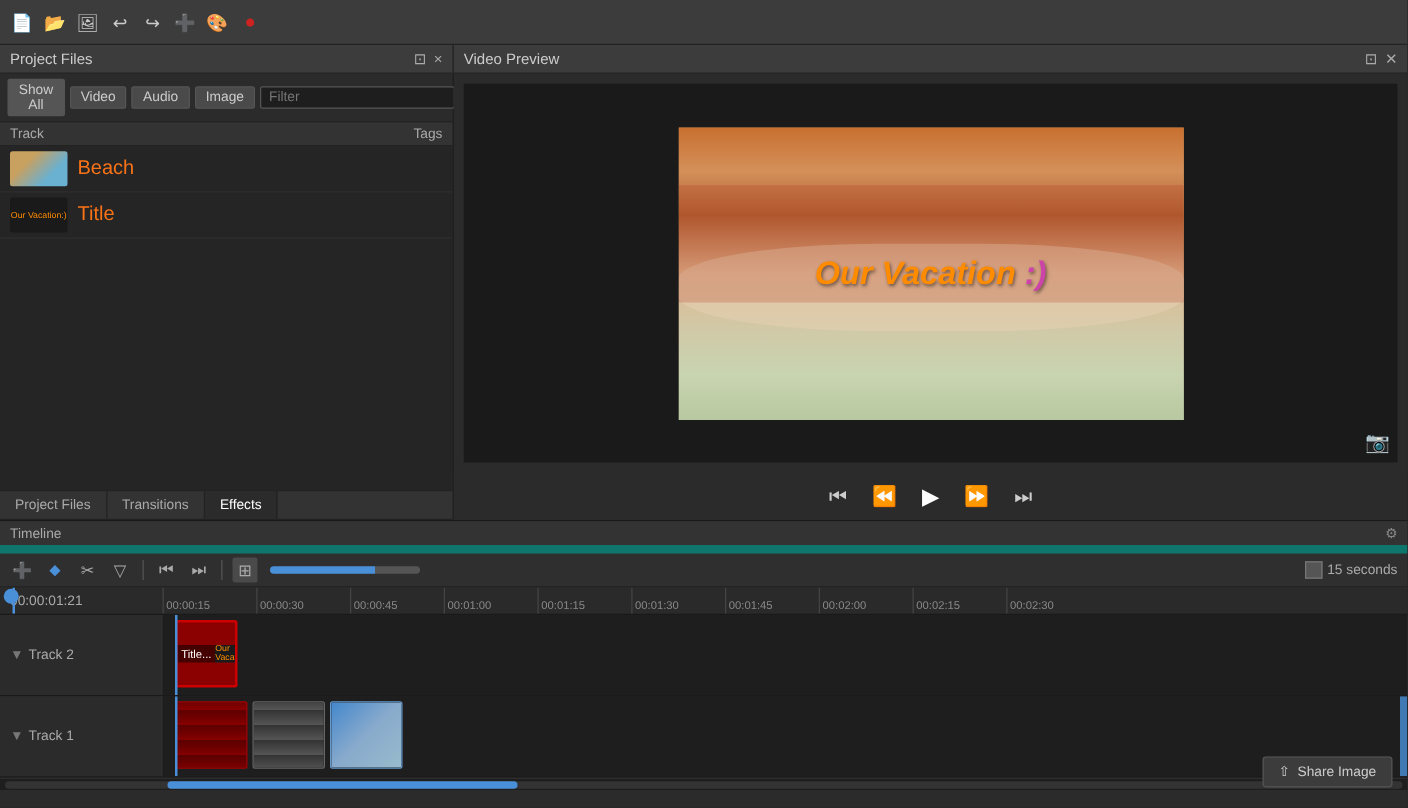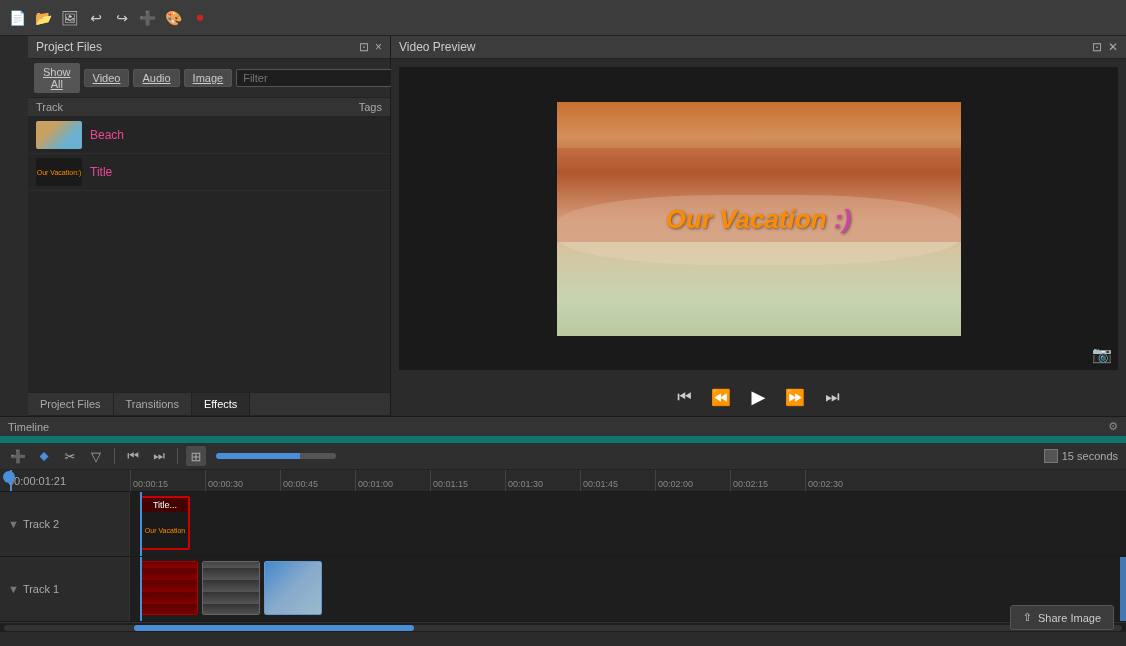--- a/index.html
+++ b/index.html
@@ -40,21 +40,20 @@
       overflow: hidden;
     }
 
     
     #left-panel {
       width: 363px;
       background: #2b2b2b;
       display: flex;
       flex-direction: column;
       border-right: 1px solid #1a1a1a;
-      margin-left: 28px;
     }
 
     #left-panel-header {
       background: #3c3c3c;
       padding: 4px 8px;
       font-size: 12px;
       color: #ccc;
       display: flex;
       align-items: center;
       justify-content: space-between;
@@ -73,21 +72,20 @@
       border-bottom: 1px solid #222;
     }
     .filter-btn {
       padding: 2px 8px;
       background: #4a4a4a;
       border: 1px solid #555;
       color: #ccc;
       border-radius: 2px;
       cursor: pointer;
       font-size: 11px;
-      text-decoration: underline;
     }
     .filter-btn.active {
       background: #555;
     }
     #filter-input {
       flex: 1;
       background: #1e1e1e;
       border: 1px solid #555;
       color: #ccc;
       padding: 2px 6px;
@@ -134,21 +132,21 @@
     }
     .file-thumb-umbrella {
       background: linear-gradient(135deg, #3060a0 40%, #60a0c0 70%);
     }
     .file-thumb-title {
       background: #1a1a1a;
       display: flex; align-items: center; justify-content: center;
       font-size: 7px; color: #ff8c00;
       text-align: center;
     }
-    .file-name { color: #ec4899; font-size: 12px; }
+    .file-name { color: #f97316; font-size: 16px; }
 
     
     #left-tabs {
       display: flex;
       background: #333;
       border-top: 1px solid #222;
       border-bottom: 1px solid #222;
     }
     .left-tab {
       padding: 5px 12px;
@@ -354,21 +352,20 @@
     .clip-title {
       position: absolute;
       left: 10px;
       top: 4px;
       width: 50px;
       height: 54px;
       background: #8b0000;
       border: 2px solid #cc0000;
       border-radius: 2px;
       display: flex;
-      flex-direction: column;
       align-items: center;
       justify-content: flex-start;
       overflow: hidden;
     }
     .clip-title-label {
       font-size: 9px;
       color: #fff;
       padding: 2px 3px;
       background: rgba(0,0,0,0.5);
       width: 100%;

